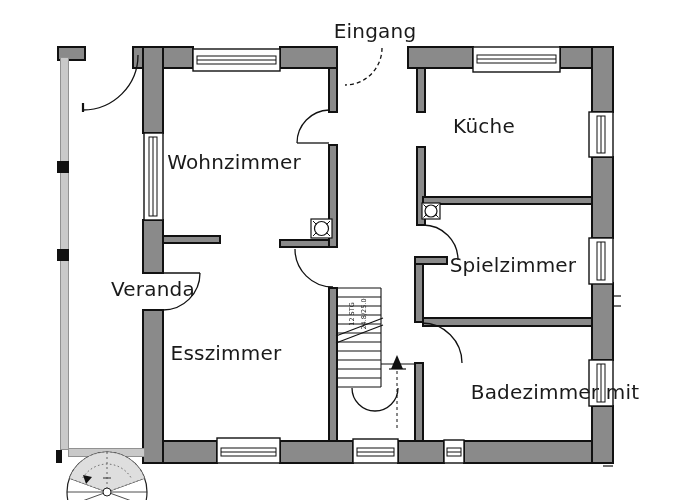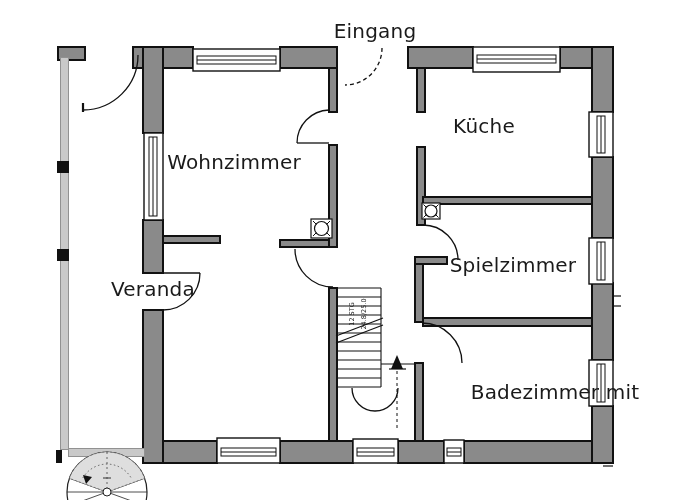--- a/index.html
+++ b/index.html
@@ -230,16 +230,17 @@
       <line x1="613" y1="306" x2="621" y2="306"></line>
       <line x1="603" y1="466" x2="613" y2="466"></line>
     </g>
   </svg>
 
   <div class="room-label" style="left:375px;top:31px;">Eingang</div>
   <div class="room-label" style="left:234px;top:162px;">Wohnzimmer</div>
   <div class="room-label" style="left:484px;top:126px;">Küche</div>
   <div class="room-label" style="left:109px;top:289px;margin-left:44px;">Veranda</div>
   <div class="room-label" style="left:513px;top:265px;">Spielzimmer</div>
+  <div class="room-label" style="left:226px;top:353px;">Esszimmer</div>
   <div class="room-label two-line" style="left:511px;top:392px;margin-left:44px;">
     <div>Badezimmer mit</div>
   </div>
 </div>
 
 </body></html>

